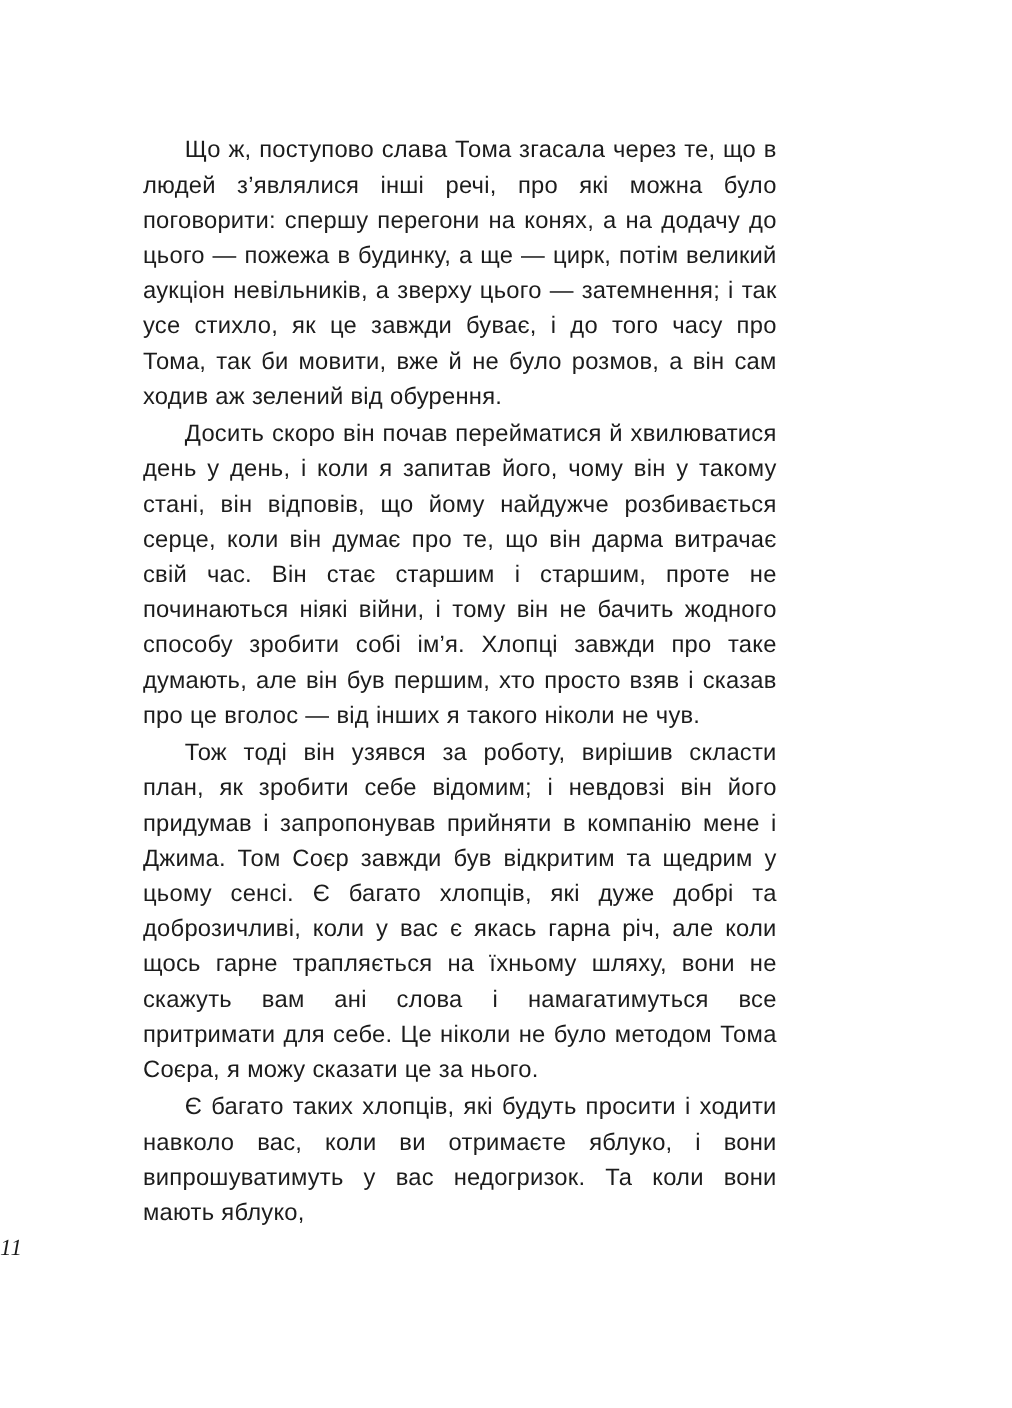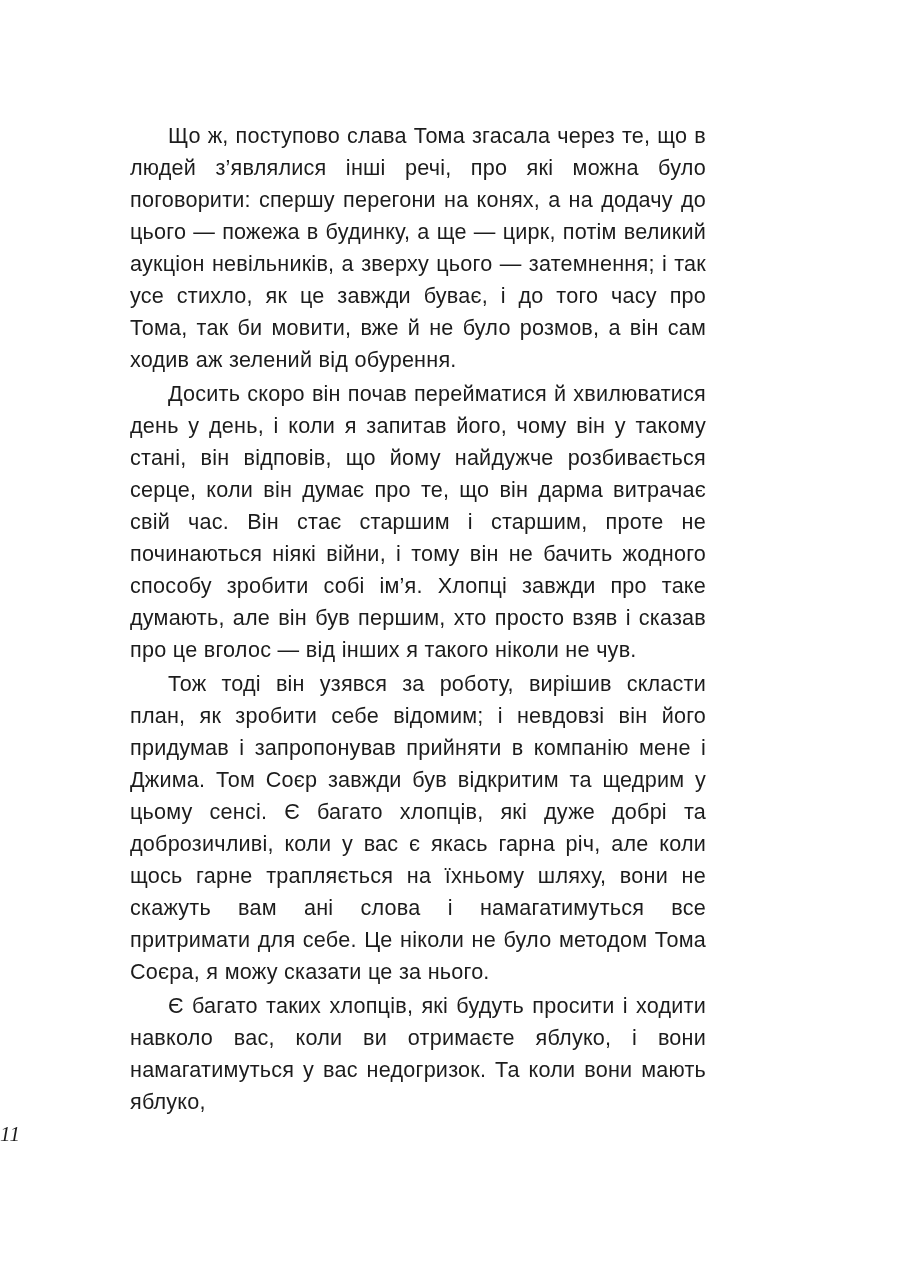--- a/index.html
+++ b/index.html
@@ -54,18 +54,18 @@
 </style>
 </head>
 <body>
 
 <div class="page">
 
   <div class="text-block">
     <p class="para">Що ж, поступово слава Тома згасала через те, що в людей з’являлися інші речі, про які можна було поговорити: спершу перегони на конях, а на додачу до цього — пожежа в будинку, а ще — цирк, потім великий аукціон невільників, а зверху цього — затемнення; і так усе стихло, як це завжди буває, і до того часу про Тома, так би мовити, вже й не було розмов, а він сам ходив аж зелений від обурення.</p>
     <p class="para">Досить скоро він почав перейматися й хвилюватися день у день, і коли я запитав його, чому він у такому стані, він відповів, що йому найдужче розбивається серце, коли він думає про те, що він дарма витрачає свій час. Він стає старшим і старшим, проте не починаються ніякі війни, і тому він не бачить жодного способу зробити собі ім’я. Хлопці завжди про таке думають, але він був першим, хто просто взяв і сказав про це вголос — від інших я такого ніколи не чув.</p>
     <p class="para">Тож тоді він узявся за роботу, вирішив скласти план, як зробити себе відомим; і невдовзі він його придумав і запропонував прийняти в компанію мене і Джима. Том Соєр завжди був відкритим та щедрим у цьому сенсі. Є багато хлопців, які дуже добрі та доброзичливі, коли у вас є якась гарна річ, але коли щось гарне трапляється на їхньому шляху, вони не скажуть вам ані слова і намагатимуться все притримати для себе. Це ніколи не було методом Тома Соєра, я можу сказати це за нього.</p>
-    <p class="para last-loose">Є багато таких хлопців, які будуть просити і ходити навколо вас, коли ви отримаєте яблуко, і вони намагатимуться у вас недогризок. Та коли вони мають яблуко,</p>
+    <p class="para last-loose">Є багато таких хлопців, які будуть просити і ходити навколо вас, коли ви отримаєте яблуко, і вони випрошуватимуть у вас недогризок. Та коли вони мають яблуко,</p>
   </div>
 
   <div class="page-number">11</div>
 
 </div>
 
 </body></html>

